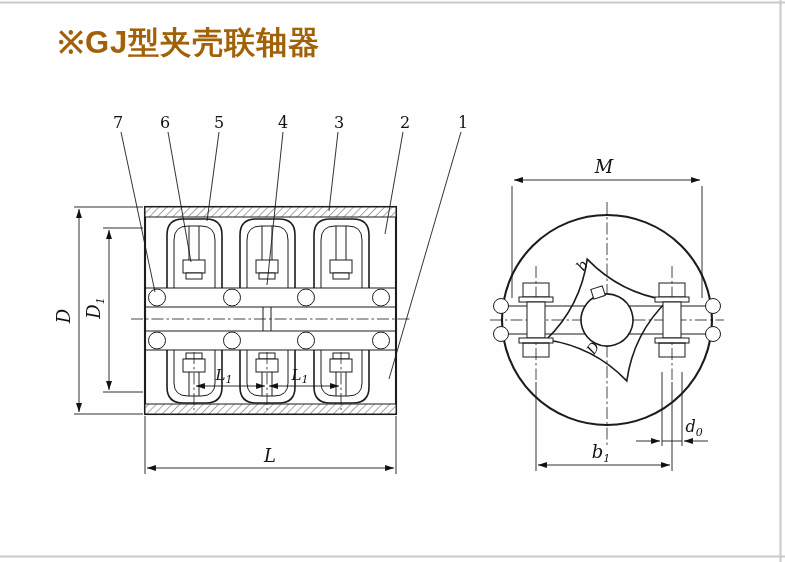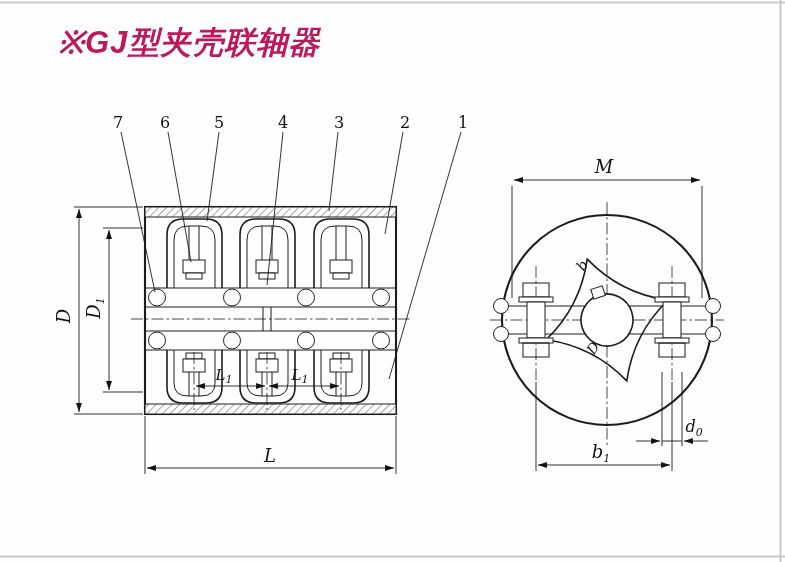--- a/index.html
+++ b/index.html
@@ -1,19 +1,19 @@
 <!DOCTYPE html>
 <html><head>
 <meta charset="utf-8">
 <style>
   html,body{margin:0;padding:0;background:#ffffff;}
   .page{position:relative;width:785px;height:562px;background:#fefefe;overflow:hidden;
         font-family:"Liberation Sans",sans-serif;}
-  .title{position:absolute;left:58px;top:20px;font-size:31px;font-weight:700;color:#be185d;
-         letter-spacing:1px;font-family:"Liberation Sans",sans-serif;font-style:italic;}
+  .title{position:absolute;left:58px;top:20px;font-size:31px;font-weight:700;color:#a16207;
+         letter-spacing:1px;font-family:"Liberation Sans",sans-serif;}
   svg{position:absolute;left:0;top:0;}
   .s2{stroke:#1c1c1c;stroke-width:2.1;fill:none}
   .s16{stroke:#1c1c1c;stroke-width:1.6;fill:none}
   .s1{stroke:#1c1c1c;stroke-width:1;fill:none}
   .dimln{stroke:#1c1c1c;stroke-width:0.9;fill:none}
   .lead{stroke:#1c1c1c;stroke-width:0.9;fill:none}
   .cdash{stroke:#1c1c1c;stroke-width:0.8;fill:none;stroke-dasharray:12 3 2.5 3}
   .wf{fill:#ffffff}
   text{fill:#111111}
   .dimtxt{font:italic 18px "DejaVu Serif",serif}

